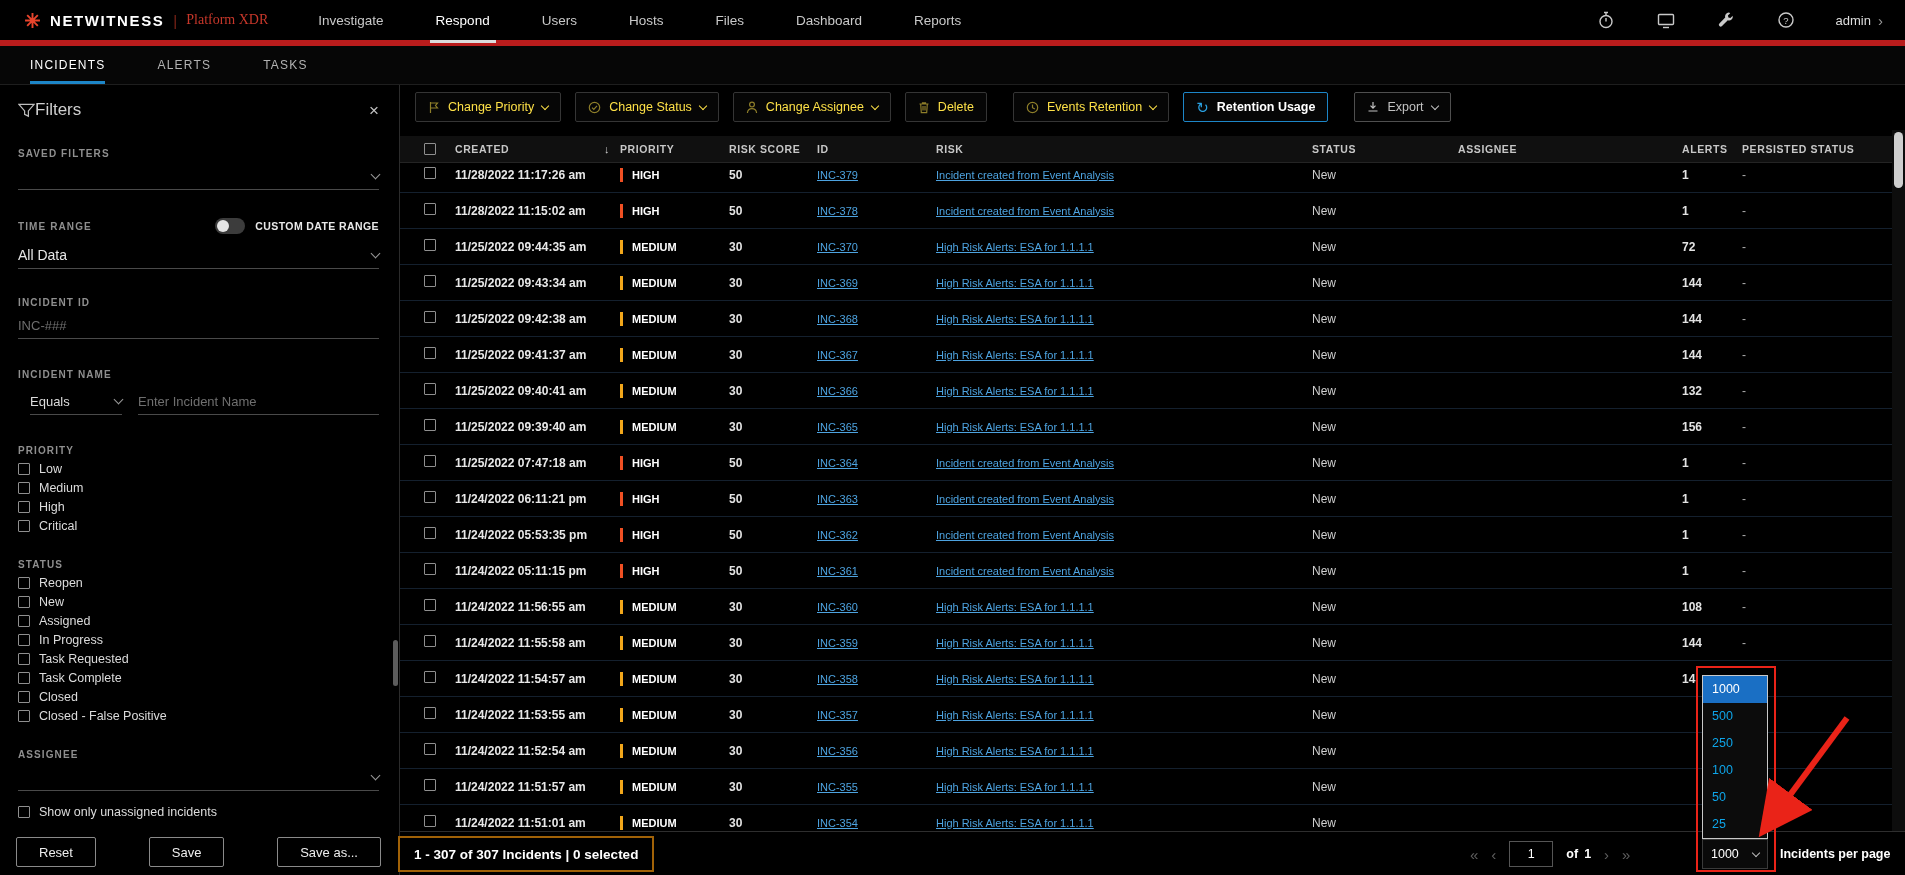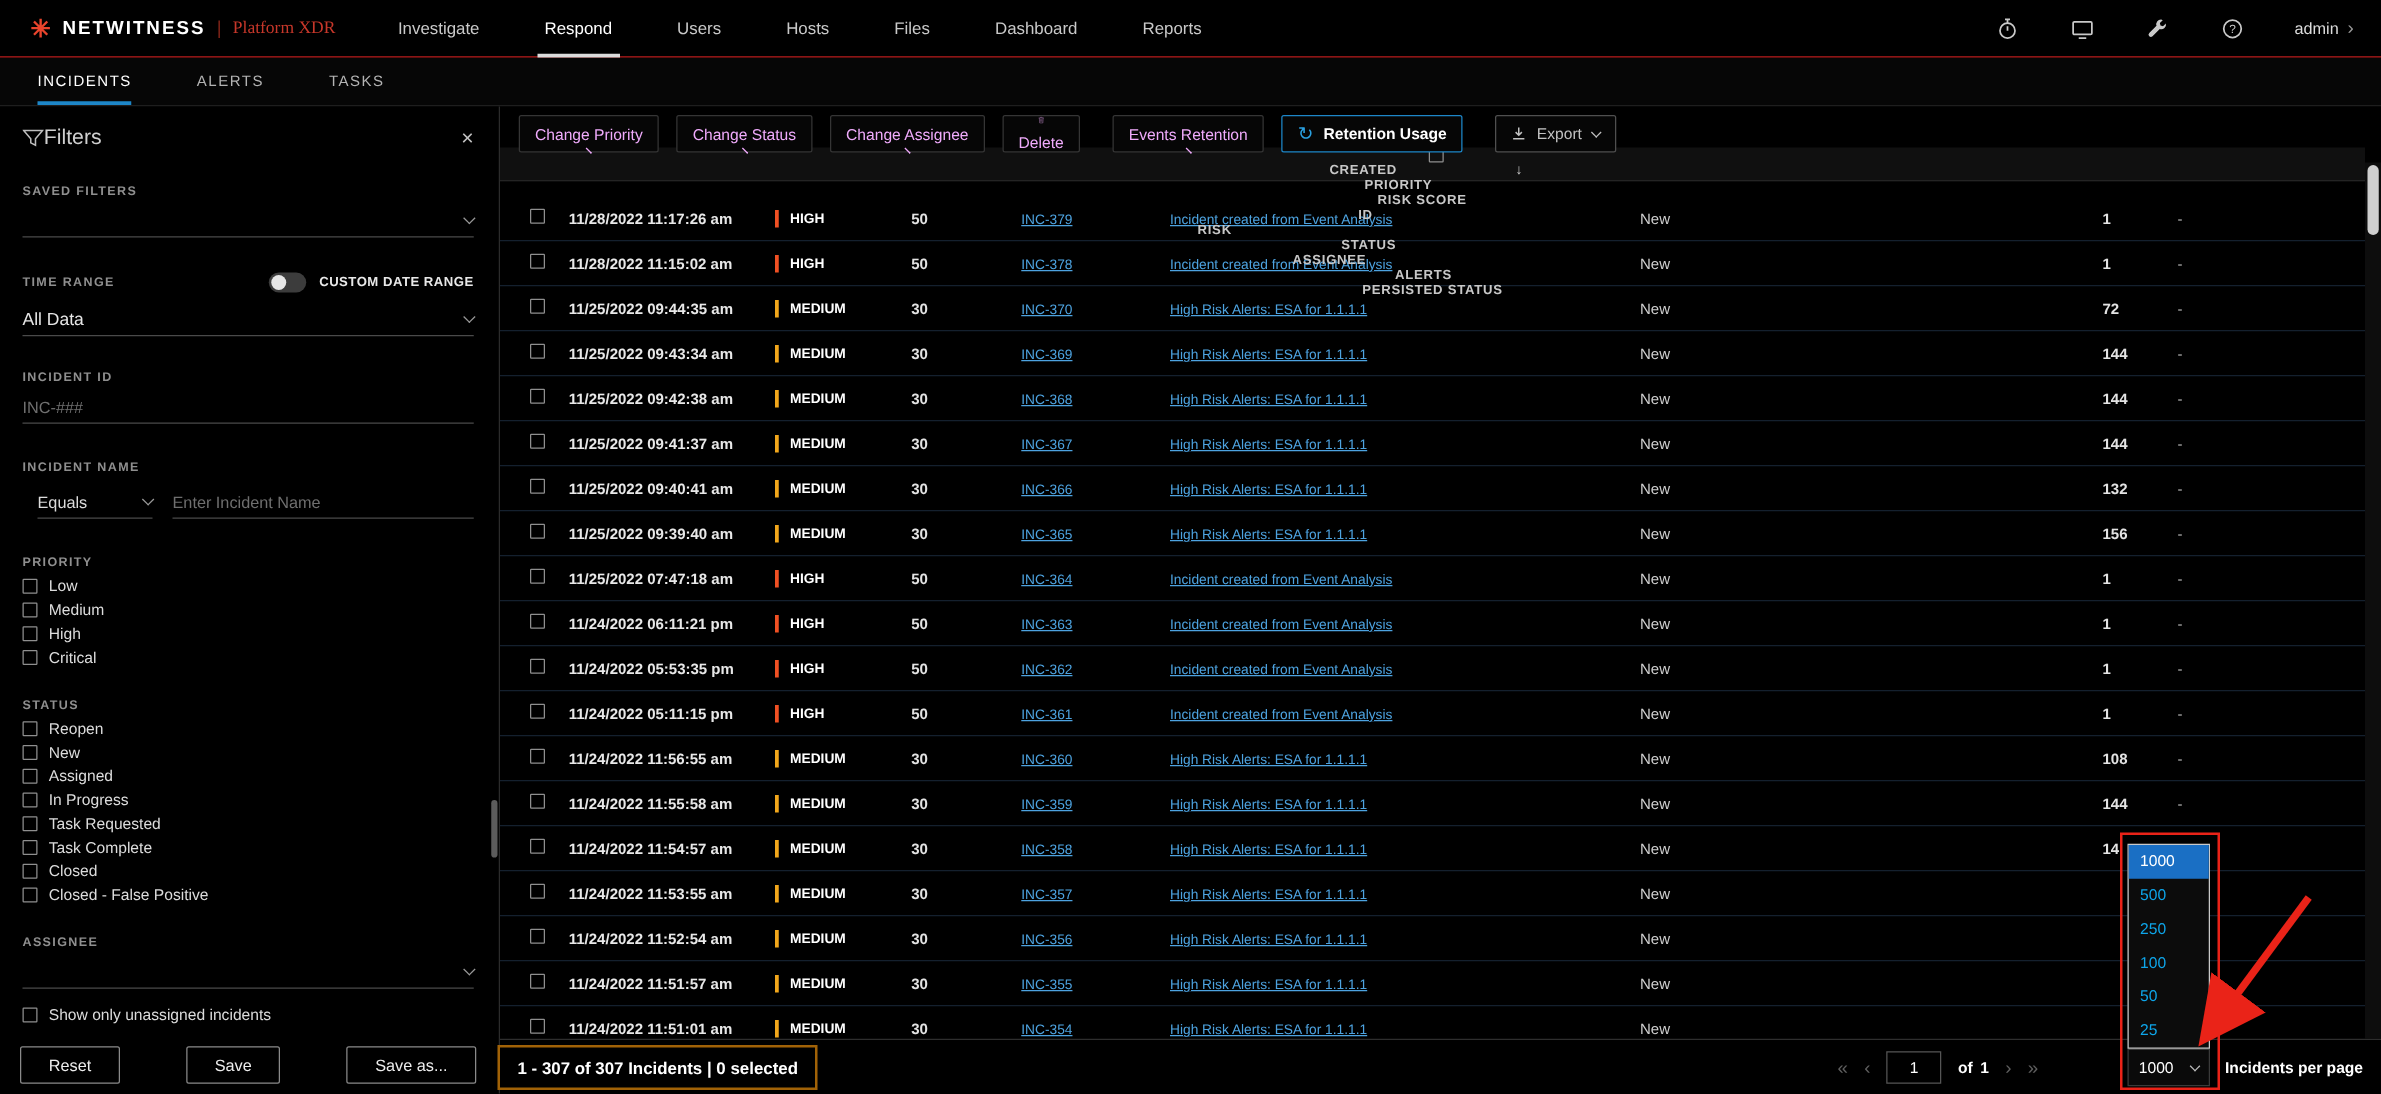--- a/index.html
+++ b/index.html
@@ -1,19 +1,19 @@
 <!DOCTYPE html>
 <html><head>
 <meta charset="utf-8">
 <style>
   * { margin:0; padding:0; box-sizing:border-box; }
   html,body { width:1905px; height:875px; background:#000; font-family:"Liberation Sans",sans-serif; color:#e0e0e0; overflow:hidden; position:relative; }
 
   
-  .topnav { position:absolute; top:0; left:0; right:0; height:46px; background:#000; border-bottom:1px solid #b91c1c; display:flex; align-items:center; z-index:10; }
+  .topnav { position:absolute; top:0; left:0; right:0; height:46px; background:#000; border-bottom:6px solid #b91c1c; display:flex; align-items:center; z-index:10; }
   .brand { display:flex; align-items:center; gap:9px; margin-left:24px; }
   .brand-name { color:#fff; font-size:15px; font-weight:bold; letter-spacing:1.6px; }
   .brand-sep { color:#7e2418; font-size:15px; }
   .brand-product { color:#c7372a; font-size:14px;font-family:Liberation Serif, serif; }
   .nav-items { display:flex; margin-left:50px; gap:52px; height:46px; align-items:center; }
   .nav-item { color:#c9c9c9; font-size:13.5px; position:relative; height:100%; display:flex; align-items:center; cursor:pointer; white-space:nowrap; }
   .nav-item.active { color:#fff; }
   .nav-item.active::after { content:''; position:absolute; left:-6px; right:-6px; bottom:0; height:3px; background:#dcdcdc; }
   .topnav-right { margin-left:auto; display:flex; align-items:center; gap:40px; margin-right:22px; }
   .tn-icon { width:20px; height:20px; display:flex; align-items:center; justify-content:center; cursor:pointer; }
@@ -44,29 +44,29 @@
   .check-item { display:flex; align-items:center; gap:9px; margin:5px 0; font-size:12.5px; color:#dcdcdc; cursor:pointer; }
   .cb { width:12px; height:12px; border:1px solid #8f8f8f; background:transparent; display:inline-block; flex:0 0 auto; border-radius:1px; }
   .name-row { display:flex; gap:16px; align-items:flex-end;margin-left:12px; }
   .filter-actions { position:absolute; bottom:8px; left:16px; right:18px; display:flex; justify-content:space-between; }
   .fbtn { background:#000; border:1px solid #8a8a8a; color:#ededed; font-size:13px; height:30px; border-radius:2px; padding:0 22px; cursor:pointer; font-family:"Liberation Sans",sans-serif; }
   .filter-scroll-thumb { position:absolute; left:393px; top:640px; width:5px; height:46px; background:#5c5c5c; border-radius:3px; z-index:7; }
 
   
   .toolbar { position:absolute; left:415px; top:92px; height:30px; display:flex; align-items:center; z-index:6; }
   .tbtn { display:inline-flex; align-items:center; gap:8px; height:30px; padding:0 12px; background:#060606; border:1px solid #4f4f4f; border-radius:2px; color:#c2c2c2; font-size:12.5px; margin-right:14px; cursor:pointer; white-space:nowrap; font-family:"Liberation Sans",sans-serif; }
-  .tbtn.disabled { color:#f0abfc; border-color:#353535;flex-direction:column; }
+  .tbtn.disabled { color:#fde047; border-color:#353535; }
   .tbtn.disabled svg { opacity:0.55; }
   .tbtn.accent { border-color:#1d86c8; color:#fff; }
   .tbtn .bchev { width:6px; height:6px; border-right:1.5px solid currentColor; border-bottom:1.5px solid currentColor; transform:rotate(45deg); margin-top:-3px; }
   .tbtn.gap { margin-left:12px; }
   .refresh-glyph { color:#2aa0e0; font-size:15px; line-height:1; }
 
   
-  .thead { position:absolute; left:400px; top:118px; height:27px; right:13px; background:#101010; display:flex; align-items:center; border-bottom:1px solid #242424; z-index:4;flex-direction:column; }
+  .thead { position:absolute; left:400px; top:136px; height:27px; right:13px; background:#101010; display:flex; align-items:center; border-bottom:1px solid #242424; z-index:4; }
   .th { font-size:10.5px; font-weight:bold; letter-spacing:0.6px; color:#c7c7c7; display:flex; align-items:center; }
   .sort-ic { color:#cfcfcf; font-size:11px; margin-right:10px; }
   .c-check { width:55px; padding-left:24px; flex:0 0 auto; }
   .c-created { width:165px; flex:0 0 auto; justify-content:space-between; display:flex; align-items:center; }
   .c-priority { width:109px; flex:0 0 auto; display:flex; align-items:center; }
   .c-risk { width:88px; flex:0 0 auto; }
   .c-id { width:119px; flex:0 0 auto; }
   .c-name { width:376px; flex:0 0 auto; }
   .c-status { width:146px; flex:0 0 auto; }
   .c-assignee { width:224px; flex:0 0 auto; }

